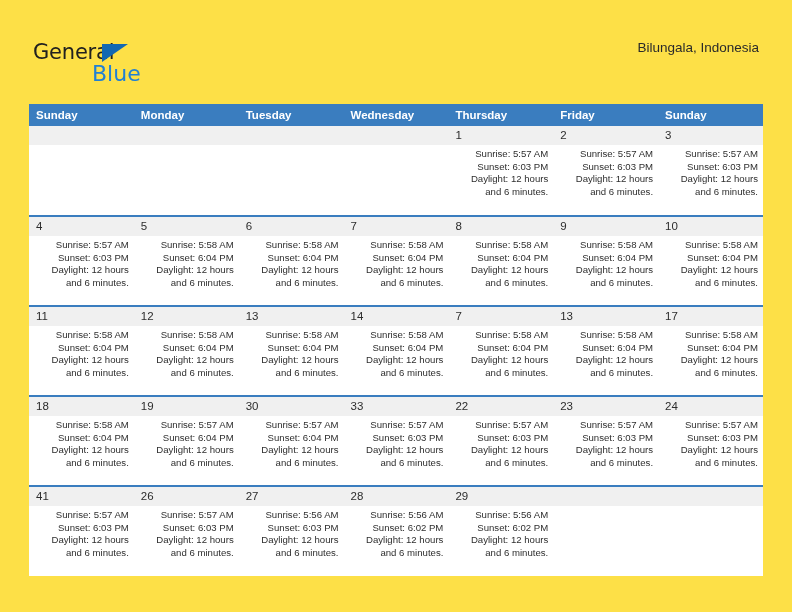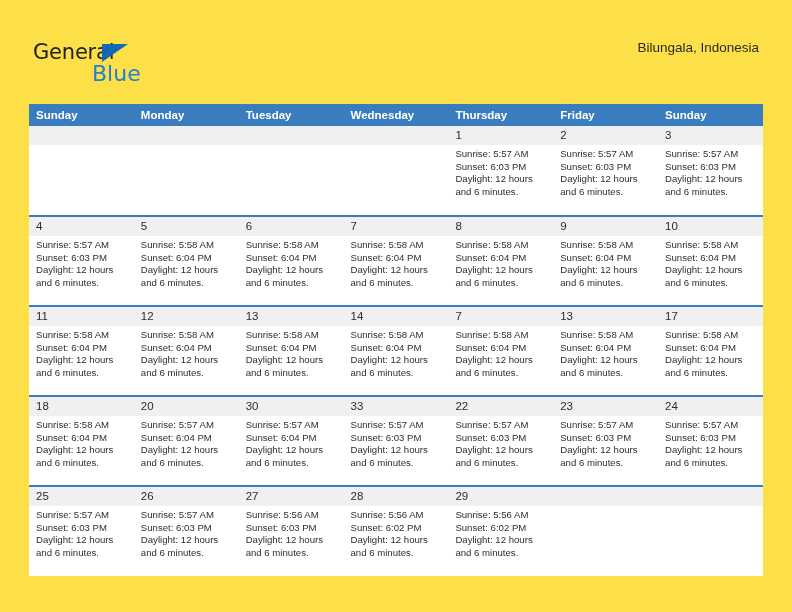--- a/index.html
+++ b/index.html
@@ -121,20 +121,21 @@
   .cell-empty-band {
     display: block;
     background: #f0f0f0;
     height: 19px;
   }
   .info {
     padding: 3px 5px 0 7px;
     font-size: 9.6px;
     line-height: 12.6px;
     color: #2e2e2e;
+    text-align: right;
   }
   .info div { white-space: nowrap; }
 </style>
 </head>
 <body>
 
 <div class="page">
 
   <div class="top">
 
@@ -338,21 +339,21 @@
           <td>
             <span class="daynum">18</span>
             <div class="info">
               <div>Sunrise: 5:58 AM</div>
               <div>Sunset: 6:04 PM</div>
               <div>Daylight: 12 hours</div>
               <div>and 6 minutes.</div>
             </div>
           </td>
           <td>
-            <span class="daynum">20</span>
+            <span class="daynum">19</span>
             <div class="info">
               <div>Sunrise: 5:57 AM</div>
               <div>Sunset: 6:04 PM</div>
               <div>Daylight: 12 hours</div>
               <div>and 6 minutes.</div>
             </div>
           </td>
           <td>
             <span class="daynum">30</span>
             <div class="info">
@@ -394,21 +395,21 @@
             <div class="info">
               <div>Sunrise: 5:57 AM</div>
               <div>Sunset: 6:03 PM</div>
               <div>Daylight: 12 hours</div>
               <div>and 6 minutes.</div>
             </div>
           </td>
         </tr>
         <tr>
           <td>
-            <span class="daynum">25</span>
+            <span class="daynum">41</span>
             <div class="info">
               <div>Sunrise: 5:57 AM</div>
               <div>Sunset: 6:03 PM</div>
               <div>Daylight: 12 hours</div>
               <div>and 6 minutes.</div>
             </div>
           </td>
           <td>
             <span class="daynum">26</span>
             <div class="info">

